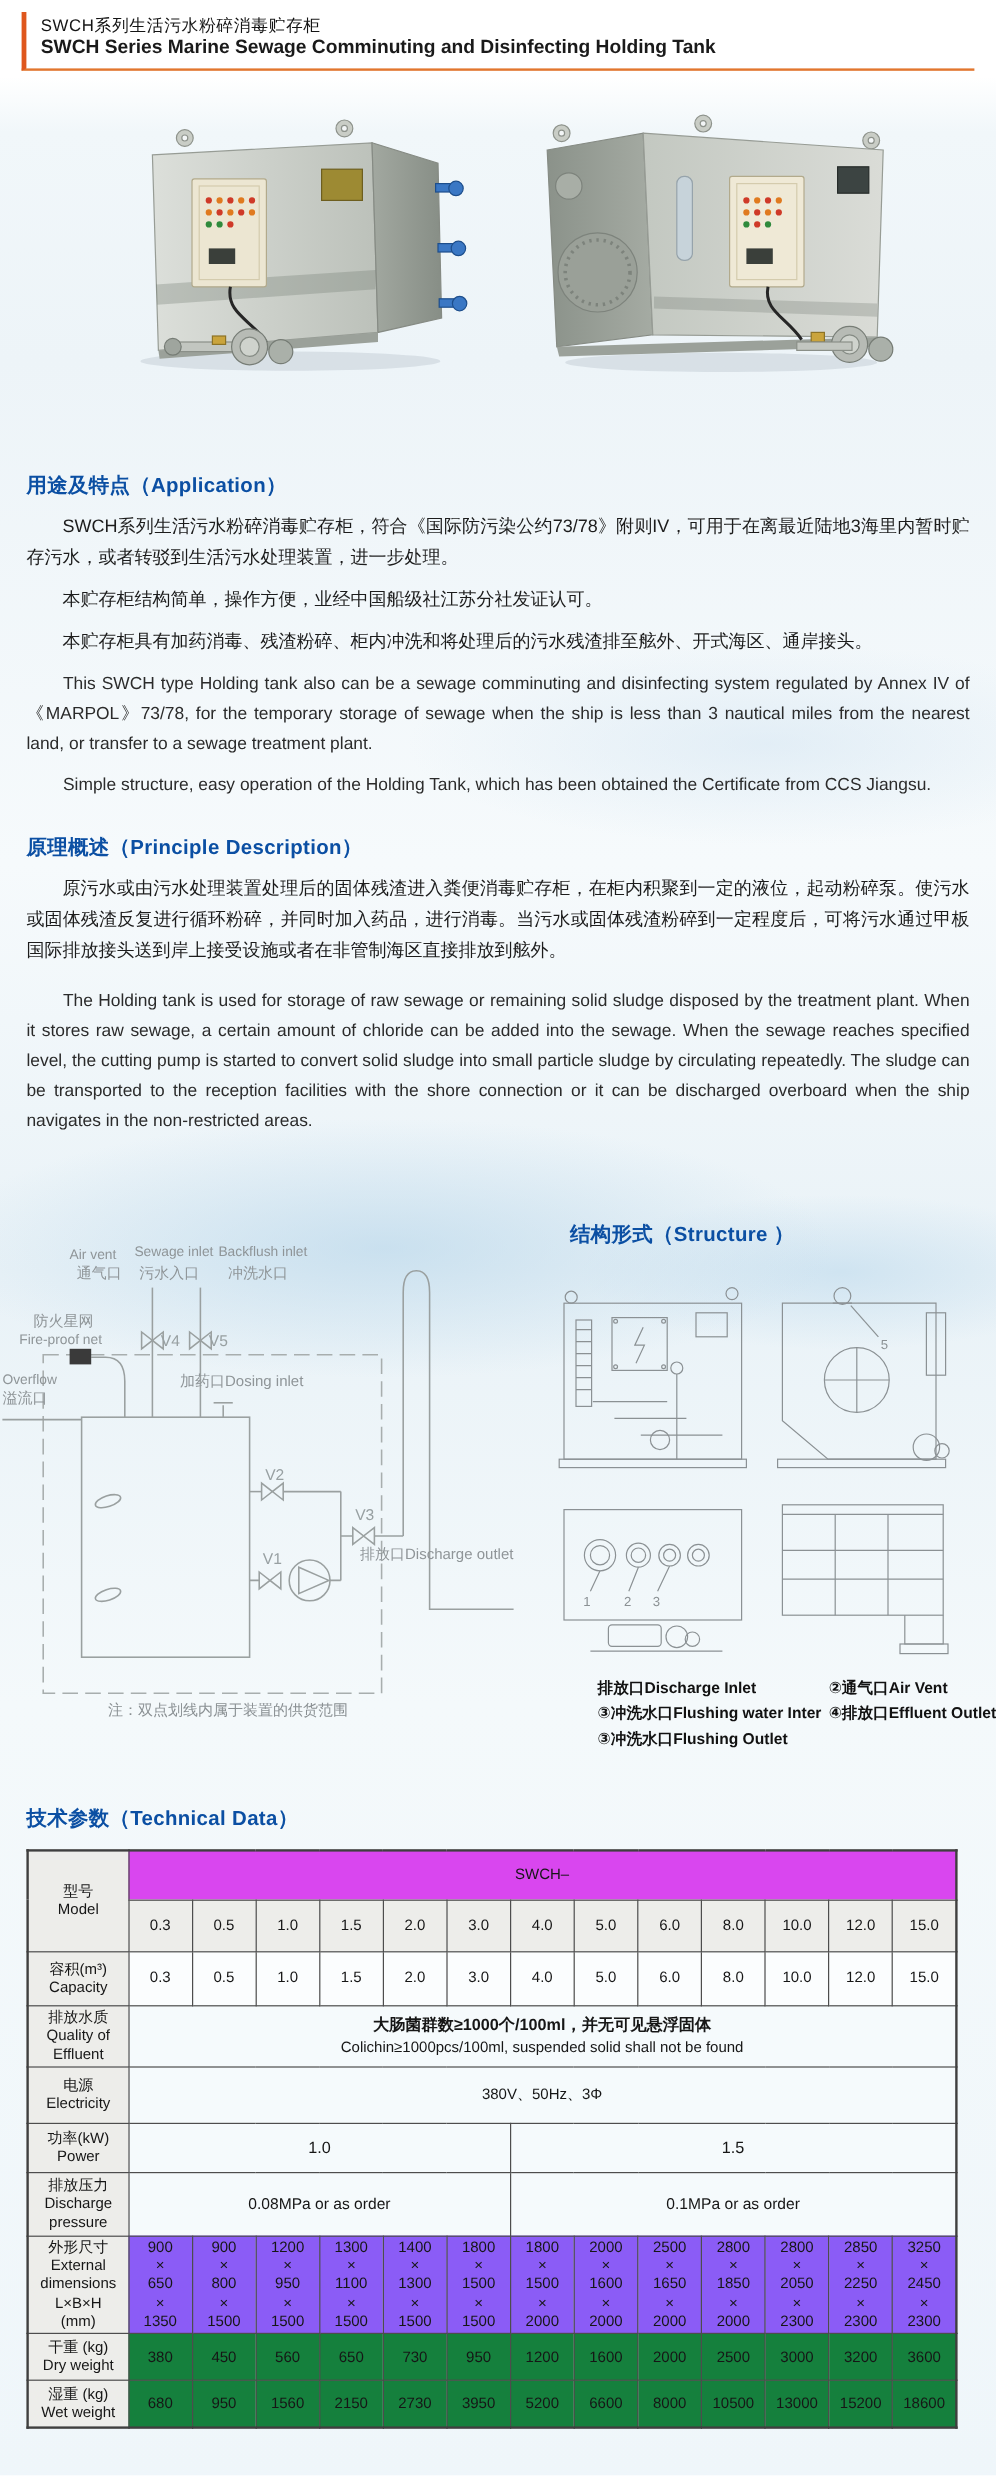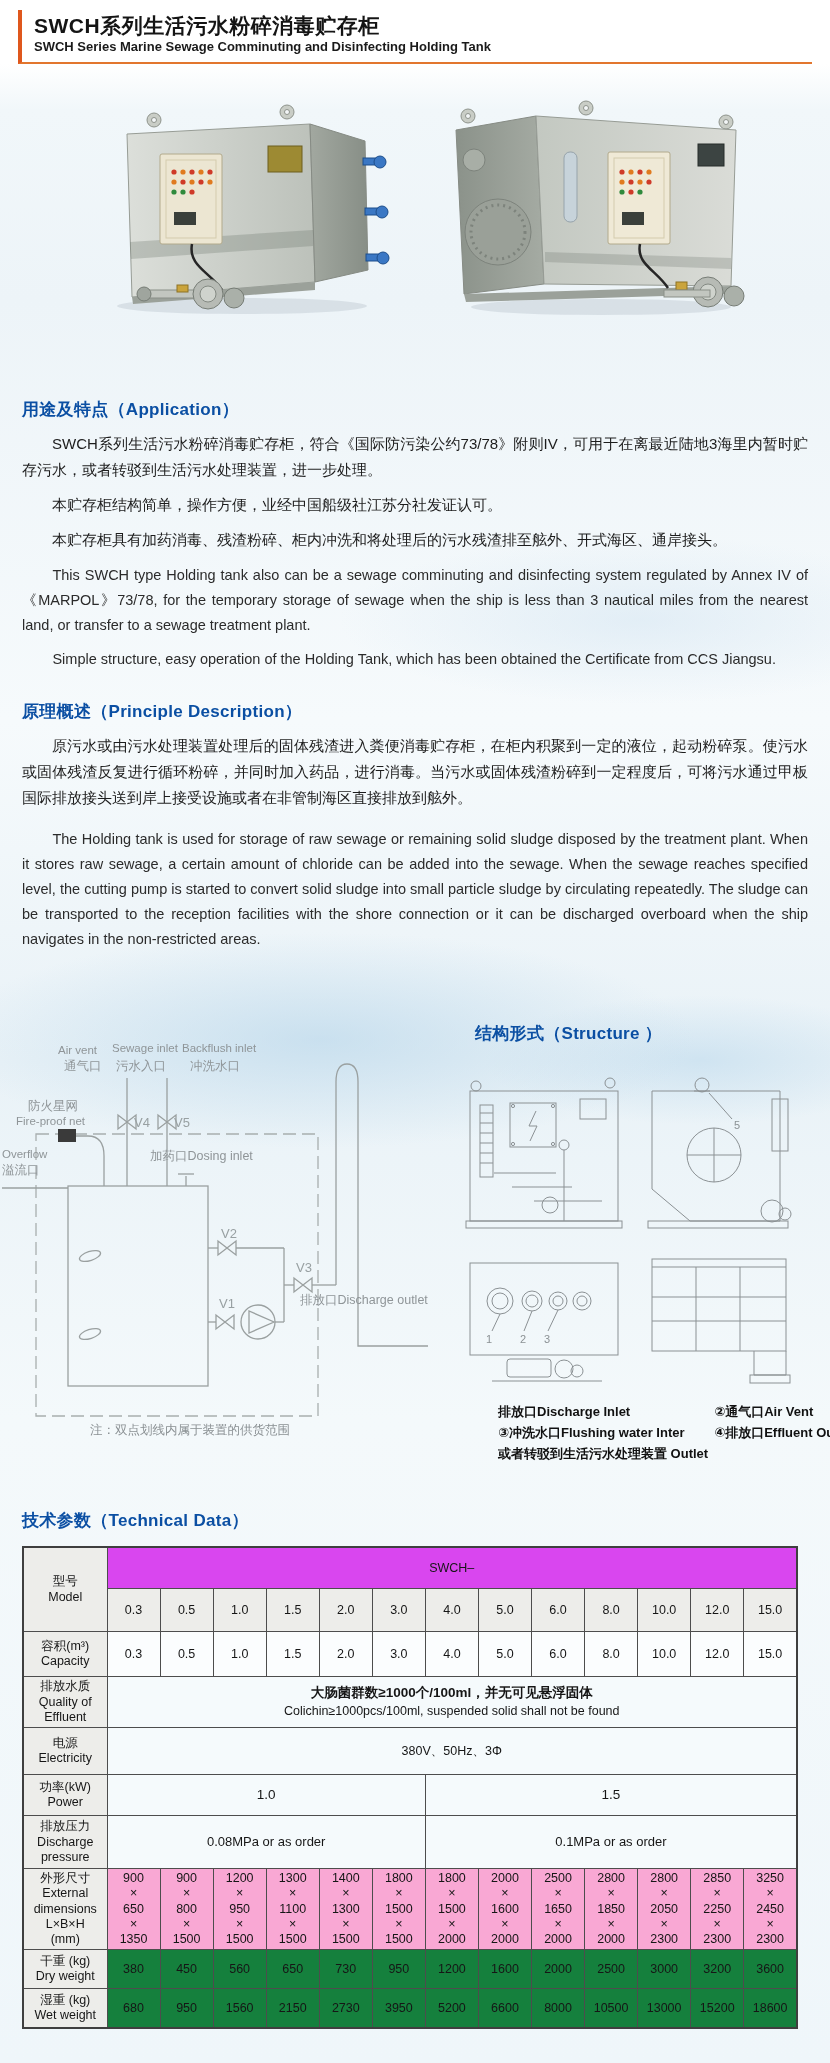--- a/index.html
+++ b/index.html
@@ -6,22 +6,22 @@
   body{width:830px;font-family:"Liberation Sans","DejaVu Sans",sans-serif;color:#222;}
   .page{position:relative;width:830px;height:2063px;overflow:hidden;
     background:
       radial-gradient(ellipse 430px 120px at 640px 620px, rgba(205,225,240,.45), transparent 70%),
       radial-gradient(ellipse 520px 150px at 320px 1040px, rgba(180,212,233,.60), transparent 72%),
       radial-gradient(ellipse 300px 90px at 700px 1060px, rgba(186,216,236,.55), transparent 72%),
       radial-gradient(ellipse 500px 160px at 420px 1880px, rgba(188,216,236,.50), transparent 72%),
       linear-gradient(180deg,#ffffff 0px,#ffffff 64px,#f1f7fa 110px,#edf4f8 300px,#f6fafc 720px,#e9f2f7 1060px,#f4f9fb 1420px,#eff6fa 2063px);}
   
   .title-block{position:relative;margin:10px 18px 0 18px;padding:2px 0 6px 12px;border-left:4px solid #df571d;border-bottom:2px solid #e2762e;}
-  .title-zh{font-size:21px;font-weight:bold;color:#141414;letter-spacing:.5px;line-height:1.3;}
-  .title-en{font-size:13px;font-weight:bold;color:#1a1a1a;line-height:1.3;}
+  .title-zh{font-size:14px;font-weight:normal;color:#141414;letter-spacing:.5px;line-height:1.3;}
+  .title-en{font-size:16px;font-weight:bold;color:#1a1a1a;line-height:1.3;}
   
   .photos{display:flex;gap:14px;margin:30px 0 0 82px;}
   
   .sec-head{margin:0 0 0 22px;font-size:17px;font-weight:bold;color:#0b4fa3;letter-spacing:.3px;}
   .app-head{margin-top:82px;}
   .prin-head{margin-top:28px;}
   .body-copy{margin:10px 22px 0 22px;}
   p.zh{margin:0;font-size:15px;line-height:26px;text-align:justify;text-indent:2em;color:#1c1c1c;}
   p.en{margin:0;font-size:14.5px;line-height:25px;text-align:justify;text-indent:2.1em;color:#2b2b2b;}
   p.sp{margin-top:9px;}
@@ -37,21 +37,21 @@
   .legend span{font-size:13px;font-weight:bold;color:#111;white-space:nowrap;}
   
   .tech-head{margin-top:46px;}
   table.tech{border-collapse:collapse;table-layout:fixed;width:776px;margin:14px 0 0 22px;border:2px solid #3f3f3f;background:#fdfdfd;}
   table.tech th,table.tech td{border:1.5px solid #4d4d4d;text-align:center;vertical-align:middle;padding:2px 1px;font-size:12.5px;line-height:1.22;font-weight:normal;color:#161616;}
   th.lbl{background:#ededea;white-space:pre-line;font-size:13px;padding:3px 1px;}
   th.series{background:#d946ef;font-size:13.5px;height:36px;}
   th.mh{background:#ededea;height:38px;font-size:13px;}
   td.num{background:#fbfdfe;height:40px;font-size:13px;}
   td.wide{background:#f5fafc;font-size:13px;}
-  td.dims{background:#f9a8d4;white-space:pre-line;font-size:12.5px;line-height:15px;padding:4px 0;}
+  td.dims{background:#8b5cf6;white-space:pre-line;font-size:12.5px;line-height:15px;padding:4px 0;}
   td.wt{background:#15803d;font-size:13px;height:34px;}
   .q-zh{font-weight:bold;font-size:13.5px;}
   .q-en{font-size:12.5px;margin-top:2px;}
   tr.qrow td{height:46px;}
   tr.erow td{height:42px;}
   tr.prow td{height:36px;font-size:13.5px;}
   tr.drow td{height:48px;font-size:13px;}
   
   text{font-family:"Liberation Sans","DejaVu Sans",sans-serif;}
   .gtxt{fill:#8f9598;font-size:11.5px;}
@@ -334,21 +334,21 @@
         <text x="282" y="66" fill="#8b9194" font-size="11">5</text>
         <text x="34" y="280" fill="#8b9194" font-size="11">1</text>
         <text x="68" y="280" fill="#8b9194" font-size="11">2</text>
         <text x="92" y="280" fill="#8b9194" font-size="11">3</text>
       </svg>
       <div class="legend">
         <span>排放口Discharge Inlet</span>
           <span>②通气口Air Vent</span>
           <span>③冲洗水口Flushing water Inter</span>
           <span>④排放口Effluent Outlet</span>
-          <span>或者转驳到生活污水处理装置 Outlet</span>
+          <span>③冲洗水口Flushing Outlet</span>
       </div>
     </div>
   </div>
 
   <h2 class="sec-head tech-head">技术参数（Technical Data）</h2>
 
   <table class="tech">
     <colgroup>
       <col style="width:84px">
       <col>

